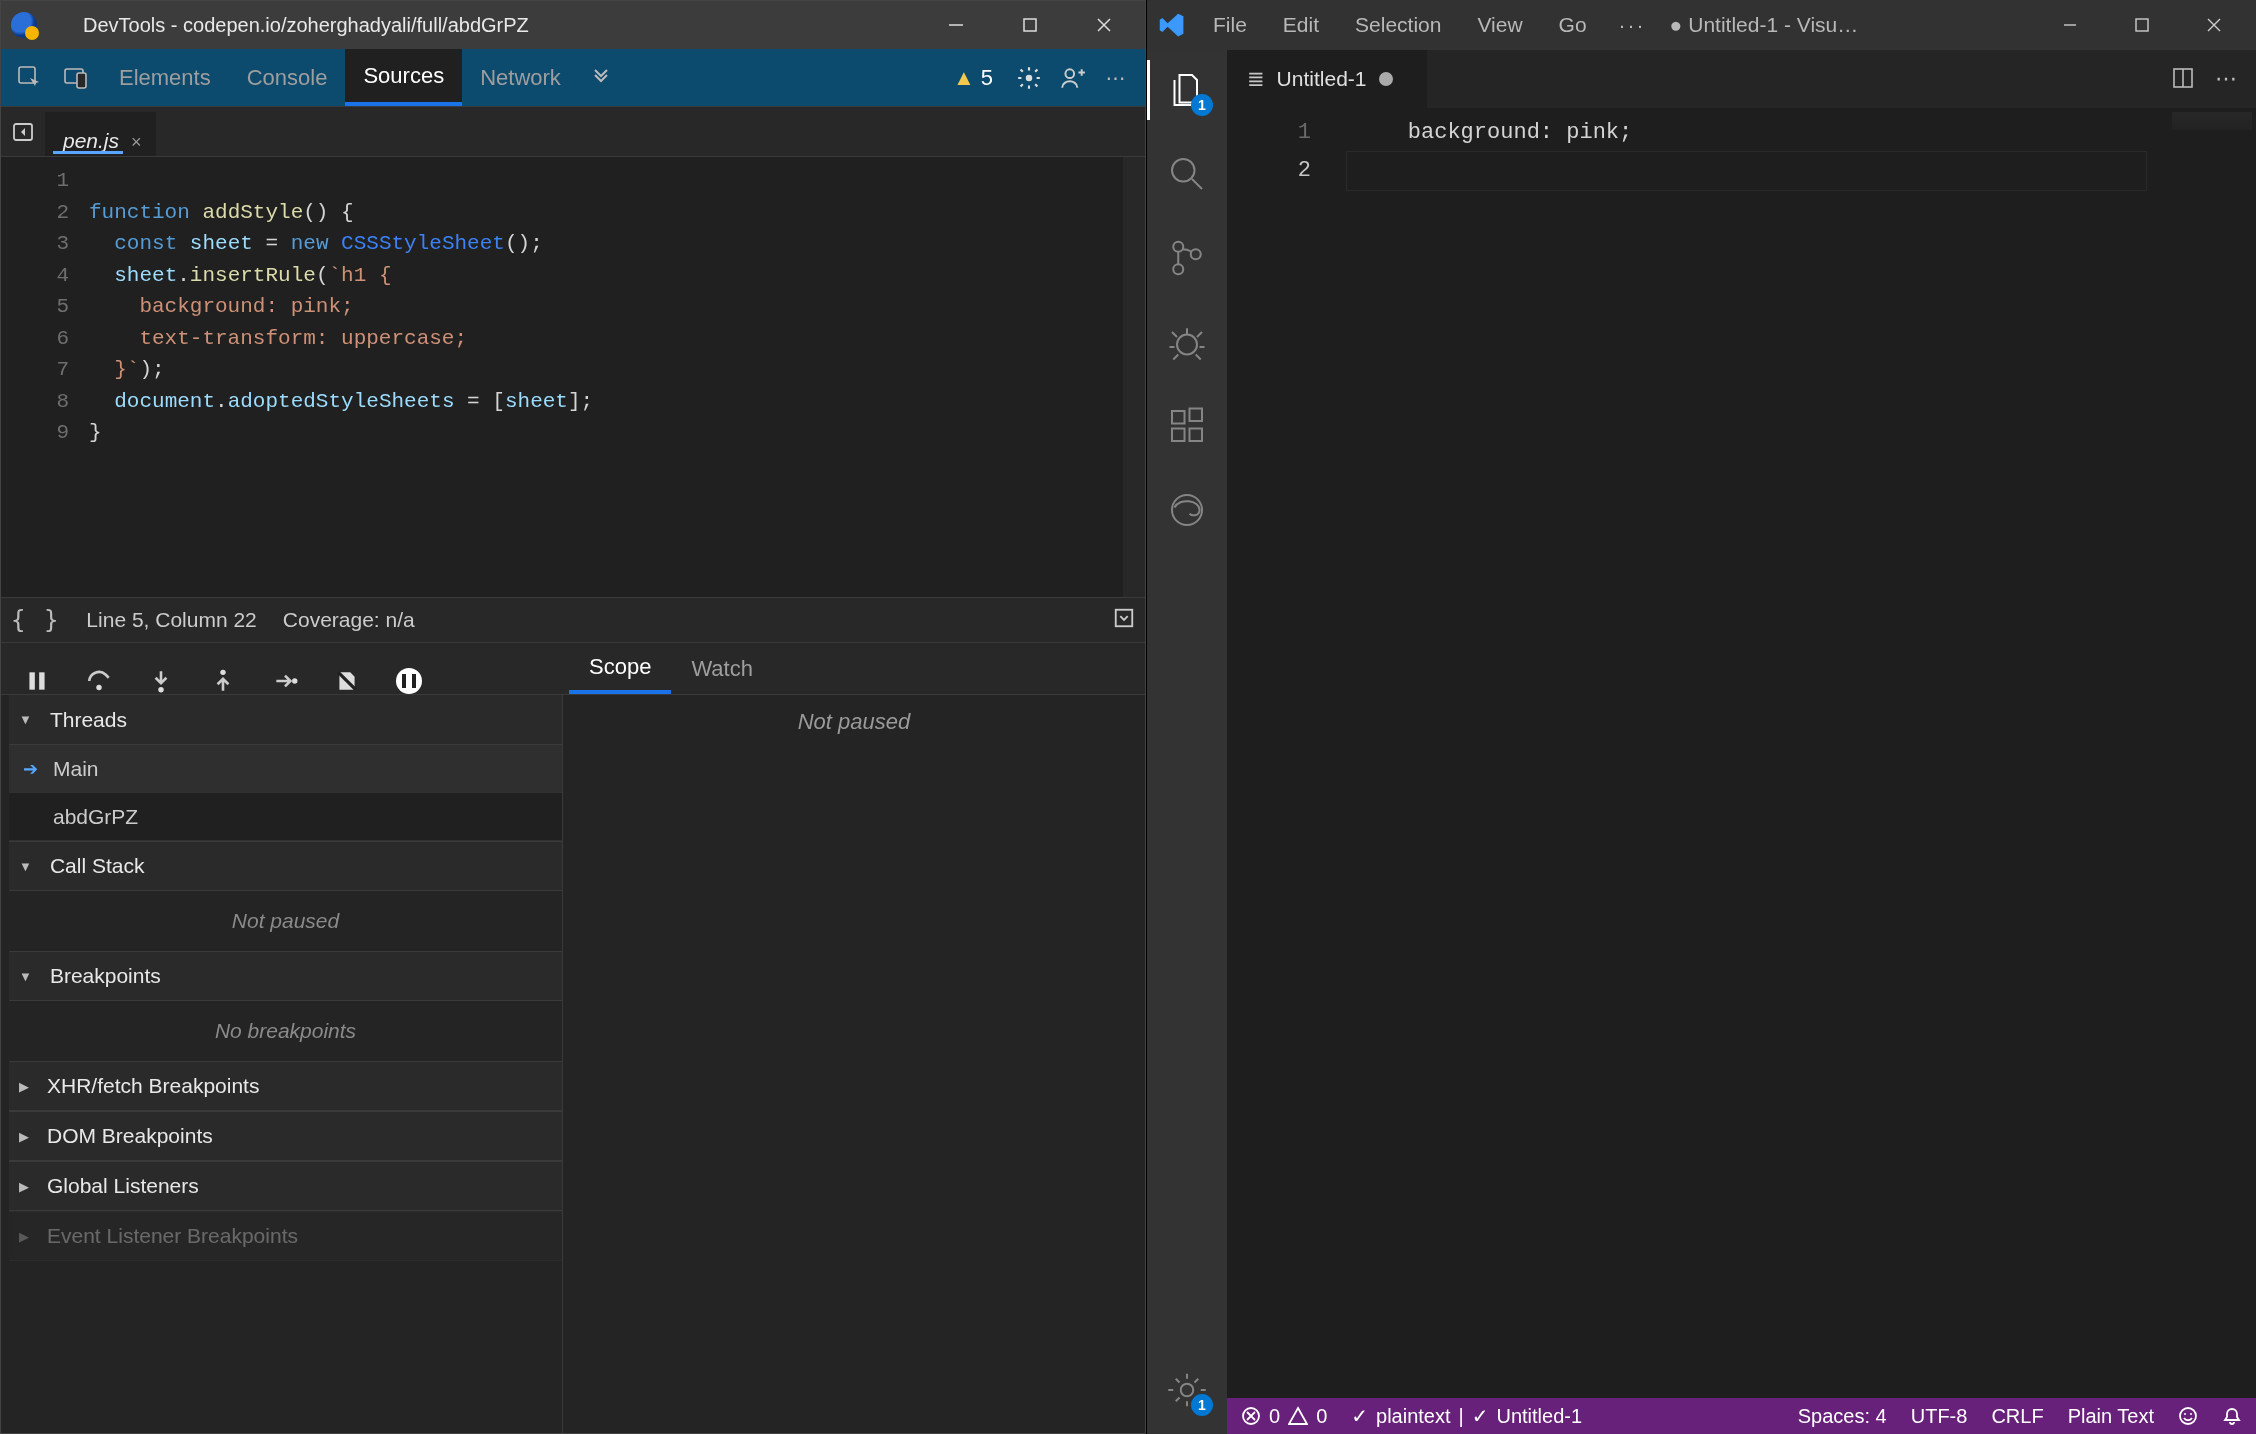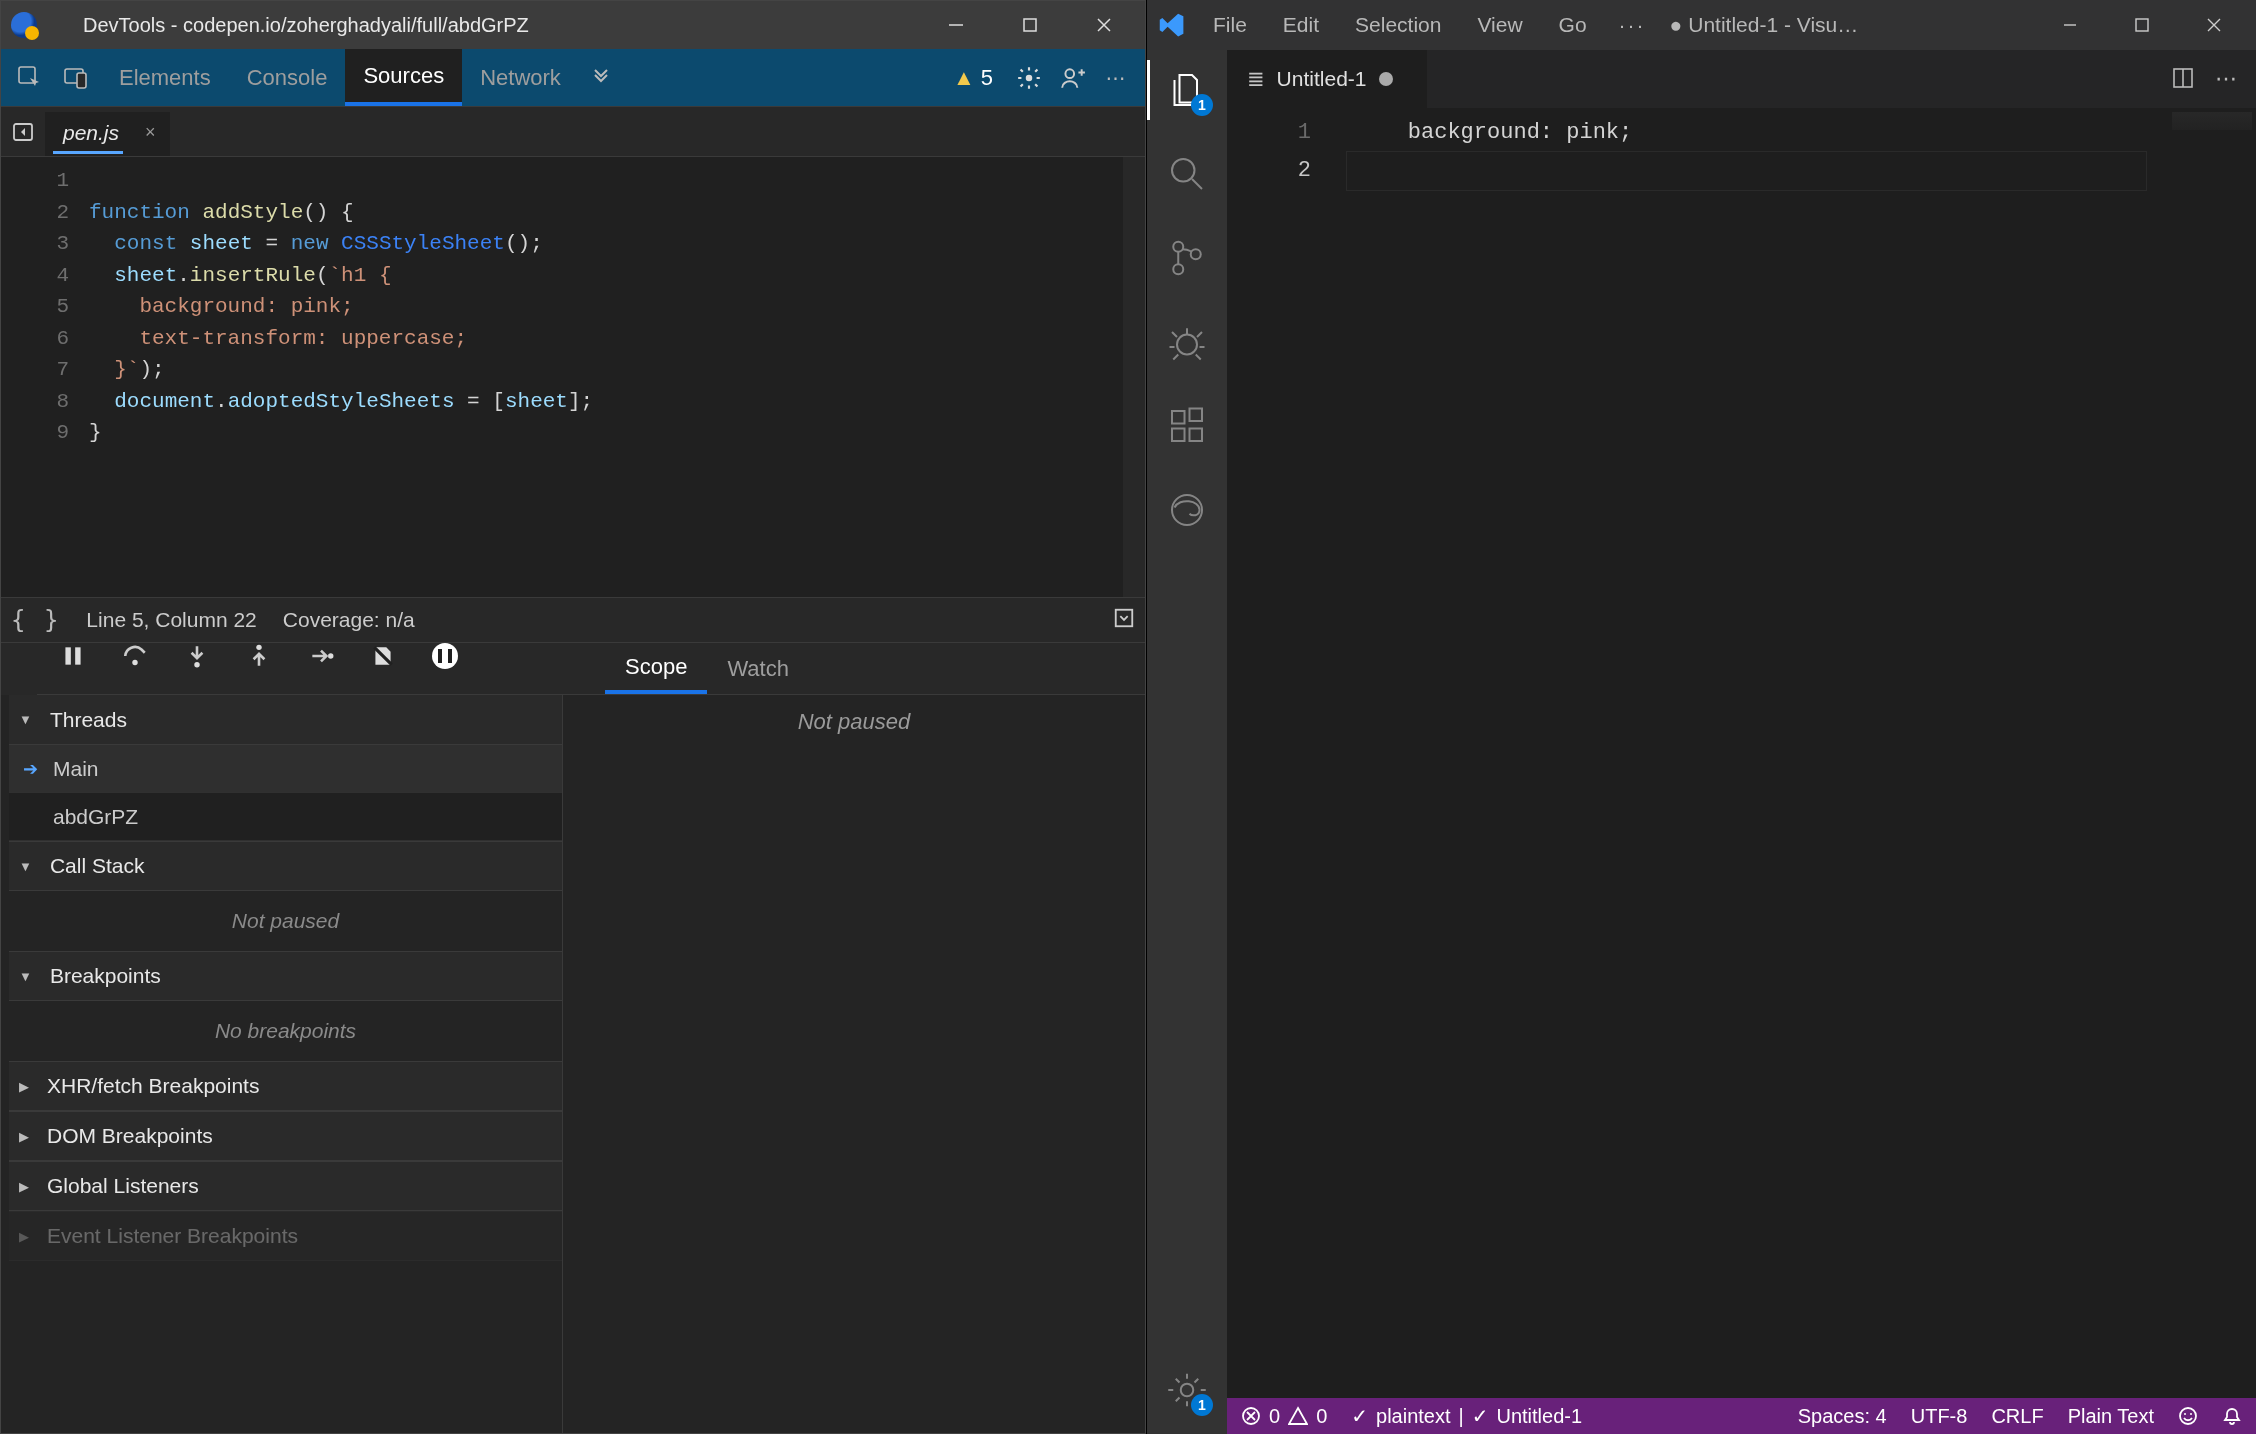--- a/index.html
+++ b/index.html
@@ -66,21 +66,21 @@
 
   .dt-filebar {
     height: 50px; background:#282828; display:flex; align-items:flex-end;
     border-bottom:1px solid #3a3a3a;
   }
   .dt-side-toggle { width:44px; height:100%; display:flex; align-items:center; justify-content:center;}
   .dt-side-toggle svg{width:24px;height:24px;stroke:#ccc;fill:none;stroke-width:1.8;}
   .file-tab {
     height: 44px; padding: 0 14px 0 18px;
     background:#202020; color:#e8e8e8;
-    display:flex; align-items:center; gap:26px;
+    display:flex; align-items:flex-end; gap:12px;
     font-style: italic; font-size:21px;
     border-bottom:3px solid transparent;
     position:relative;
   }
   .file-tab::after{content:""; position:absolute; left:0; right:0; bottom:-1px; height:3px; background:#1a73e8; opacity:0; }
   .file-tab.active::after{ opacity:0; }
   .file-tab .underline { position:absolute; left:8px; width:70px; bottom:-1px; height:3px; background:#58a6ff;}
   .file-tab .x { color:#999; font-style:normal; font-size:18px;}
 
   .code-pane {
@@ -110,22 +110,22 @@
   .statusline{
     height:46px; display:flex; align-items:center;
     background:#282828; border-top:1px solid #3a3a3a; border-bottom:1px solid #3a3a3a;
     font-size:21px; color:#ccc; padding:0 10px; gap:26px;
   }
   .statusline .bracket{ font-family:Consolas,monospace; color:#bbb; font-size:24px; letter-spacing:2px;}
   .statusline .push{flex:1;}
   .statusline .dl svg{width:22px;height:22px;stroke:#ccc;fill:none;stroke-width:2;}
 
   .debug-toolbar{
-    height:52px; background:#282828; display:flex; align-items:flex-start;
-    border-bottom:1px solid #3a3a3a; padding:0 6px;margin-left:36px;
+    height:52px; background:#282828; display:flex; align-items:flex-end;
+    border-bottom:1px solid #3a3a3a; padding:0 6px;
   }
   .dbg-left{ width:562px; display:flex; gap:26px; align-items:center; padding-left:12px;}
   .dbg-left .dbg-btn{ width:36px; display:flex; justify-content:center;}
   .dbg-left svg{width:26px;height:26px; fill:#ddd;}
   .dbg-left .bp-off svg{fill:#ddd;}
   .dbg-left .bp-circle{ width:26px;height:26px;border-radius:50%;background:#fff; display:flex;align-items:center;justify-content:center;}
   .dbg-left .bp-circle::after{content:"";width:6px;height:14px;border-right:4px solid #202020;border-left:4px solid #202020;}
   .scope-tabs{ display:flex; height:100%; align-items:stretch; font-size:22px;}
   .scope-tab{ padding:0 20px; display:flex; align-items:center; color:#9e9e9e;}
   .scope-tab.active{ color:#fff; border-bottom:4px solid #1a73e8;}

